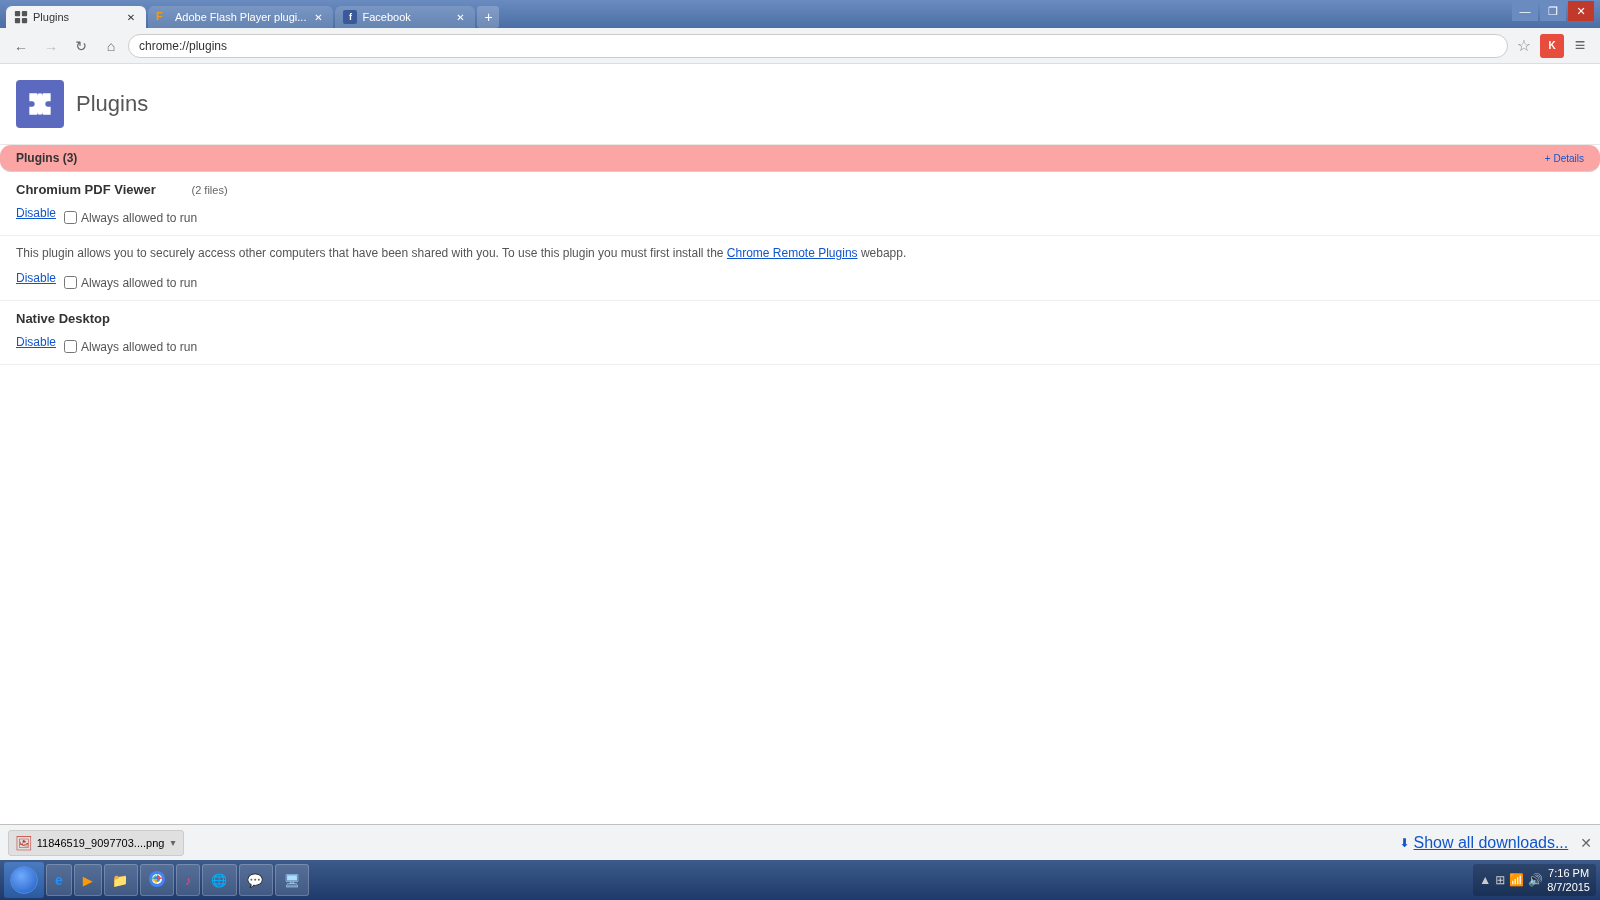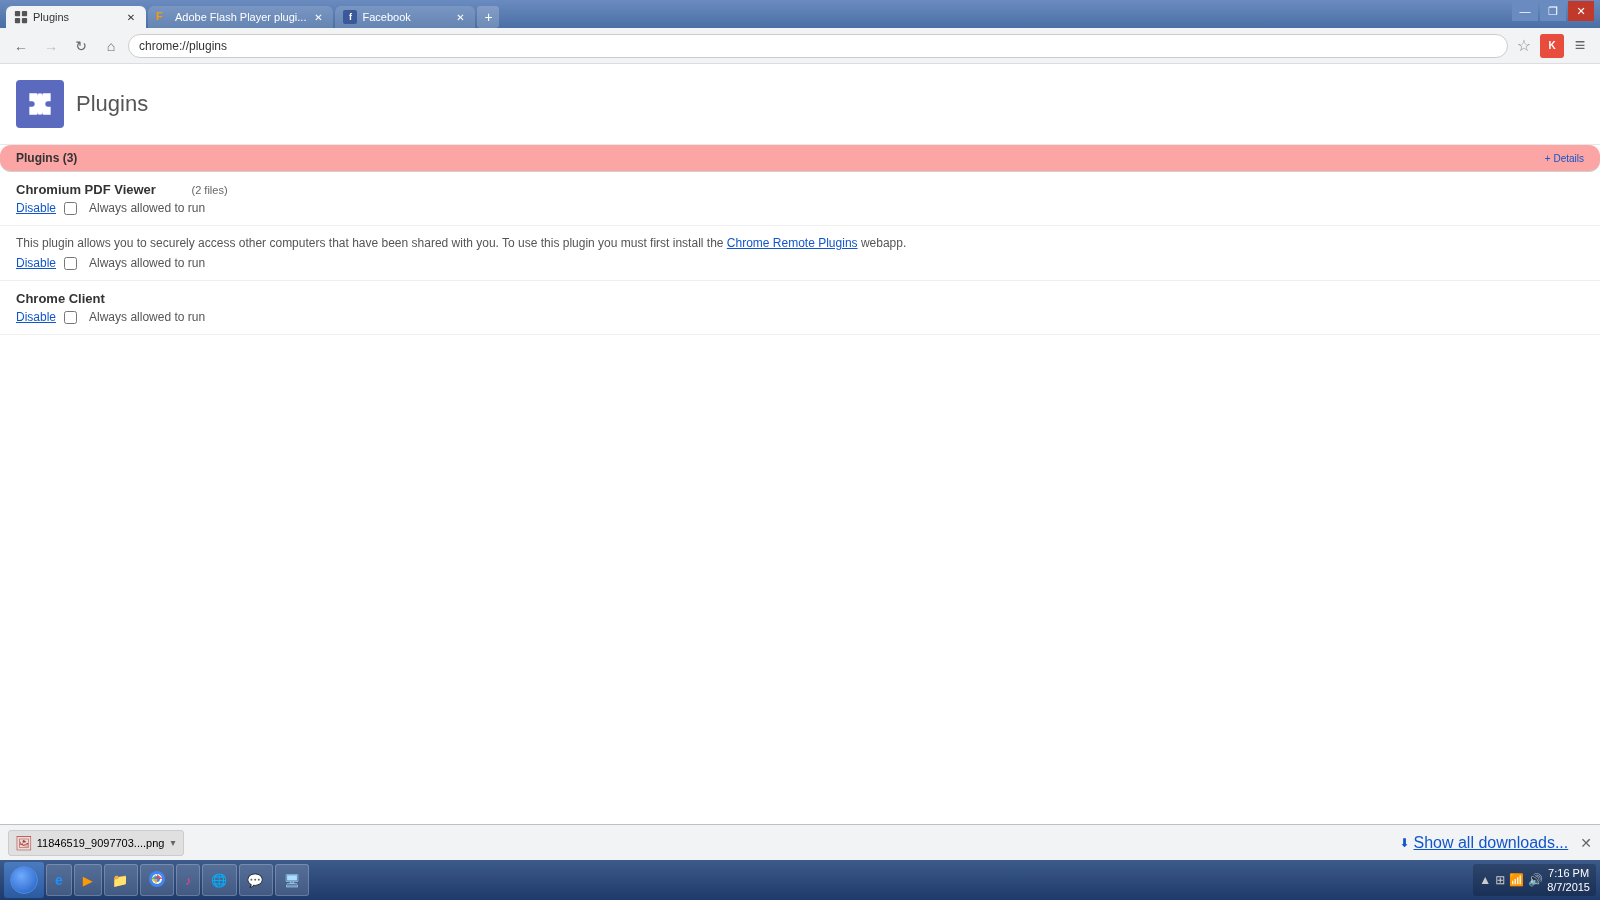--- a/index.html
+++ b/index.html
@@ -125,21 +125,21 @@
       border-radius: 11px;
     }
     .plugin-count { font-size: 12px; font-weight: bold; color: #333; }
     .details-link { color: #1155cc; font-size: 10px; text-decoration: none; cursor: pointer; }
     .plugin-entry { padding: 10px 16px; border-bottom: 1px solid #efefef; }
     .plugin-name { font-size: 13px; font-weight: bold; color: #333; margin-bottom: 4px; }
     .plugin-name-secondary { font-size: 11px; font-weight: normal; color: #666; margin-left: 32px; }
     .plugin-desc { font-size: 12px; color: #555; margin-bottom: 6px; }
     .plugin-controls { display: flex; align-items: center; gap: 8px; }
     .disable-link { color: #1155cc; font-size: 12px; text-decoration: underline; cursor: pointer; }
-    .checkbox-label { display: flex; align-items: flex-end; gap: 12px; font-size: 12px; color: #555; cursor: pointer; }
+    .checkbox-label { display: flex; align-items: flex-start; gap: 4px; font-size: 12px; color: #555; cursor: pointer; margin-top: 10px; }
     .checkbox-label input[type=checkbox] { width: 13px; height: 13px; }
     .inline-link { color: #1155cc; text-decoration: underline; cursor: pointer; }
 
     
     .download-bar {
       position: fixed;
       bottom: 40px;
       left: 0; right: 0;
       height: 36px;
       background: #f1f3f4;
@@ -282,21 +282,21 @@
       <div class="plugin-controls">
         <a class="disable-link" href="#">Disable</a>
         <label class="checkbox-label">
           <input type="checkbox" style="">
           <span>Always allowed to run</span>
         </label>
       </div>
     </div>
 
     <div class="plugin-entry">
-      <div class="plugin-name">Chrome Client</div>
+      <div class="plugin-name">Native Desktop</div>
       <div class="plugin-controls">
         <a class="disable-link" href="#">Disable</a>
         <label class="checkbox-label">
           <input type="checkbox" style="">
           <span>Always allowed to run</span>
         </label>
       </div>
     </div>
   </div>
 </div>

